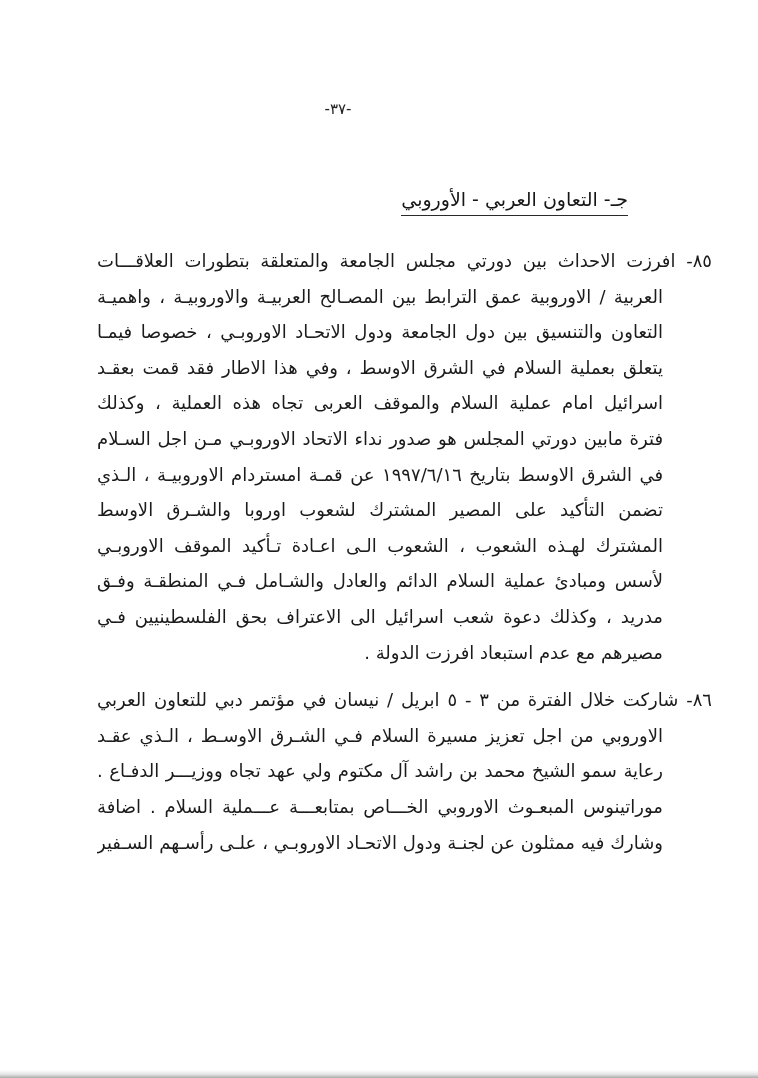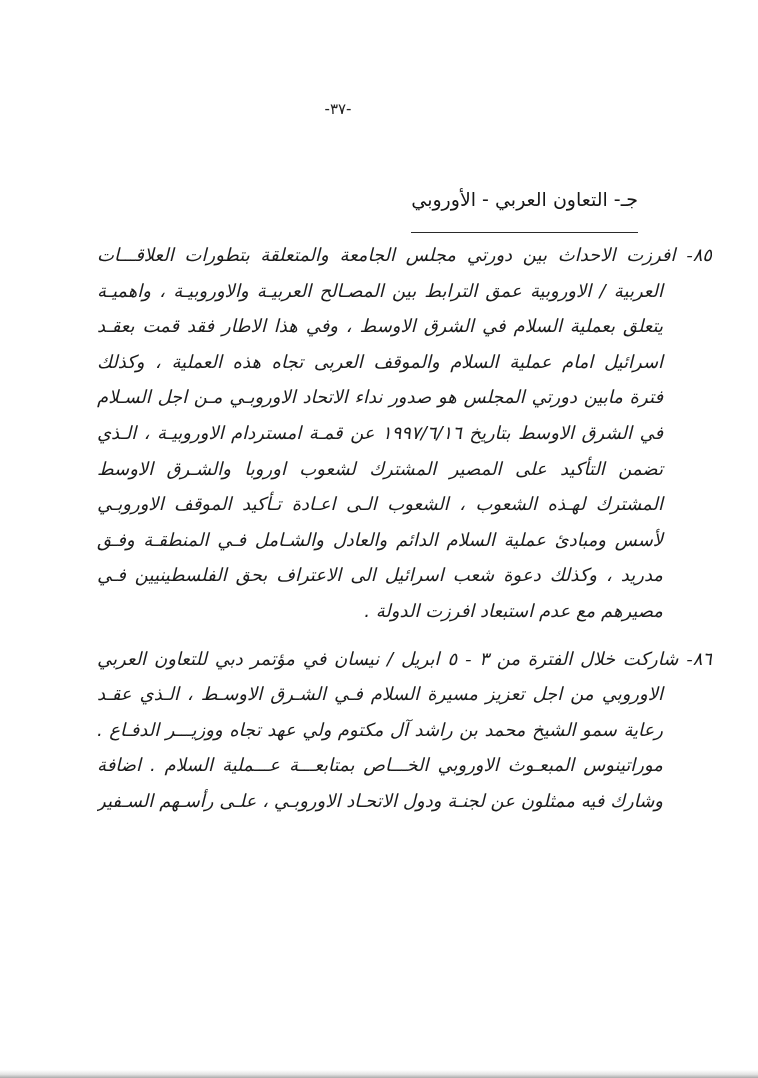--- a/index.html
+++ b/index.html
@@ -24,36 +24,35 @@
     right: 0;
     text-align: center;
     transform: translateX(-41px); 
     font-size: 15px;
     letter-spacing: 2px;
     color: #222222;
   }
   .heading {
     position: absolute;
     top: 188px;
-    right: 120px;
+    right: 130px;
     font-size: 19px;
-    padding-bottom: 22px;
+    padding-bottom: 5px;
     border-bottom: 1.4px solid #2a2a2a;
     color: #161616;
     white-space: nowrap;
   }
   .body-text {
     position: absolute;
     top: 237px;
     right: 46px;
     left: 97px;
   }
   .paragraph {
-    margin: 0 0 12px 0;
-    font-style: italic;
+    margin: 6px 0 12px 0;
   }
   .line {
     height: 35.6px;
     line-height: 35.6px;
     font-size: 18px;
     text-align: justify;
     text-align-last: justify;
     overflow: hidden;
     white-space: normal;
     color: #1b1b1b;
@@ -80,20 +79,21 @@
 
   <div class="page-number">-٣٧-</div>
 
   <div class="heading">جـ- التعاون العربي - الأوروبي</div>
 
   <div class="body-text">
 
     <div class="paragraph">
       <div class="line">٨٥- افرزت الاحداث بين دورتي مجلس الجامعة والمتعلقة بتطورات العلاقـــات</div>
       <div class="line cont">العربية / الاوروبية  عمق الترابط بين المصـالح العربيـة والاوروبيـة ، واهميـة</div>
+      <div class="line cont">التعاون والتنسيق بين دول الجامعة ودول الاتحـاد الاوروبـي ، خصوصا فيمـا</div>
       <div class="line cont">يتعلق بعملية السلام في الشرق الاوسط ، وفي هذا الاطار فقد قمت  بعقـد العديـد</div>
       <div class="line cont">اسرائيل امام عملية السلام والموقف العربى تجاه هذه العملية ،   وكذلك الاهميـة</div>
       <div class="line cont">فترة مابين دورتي المجلس  هو صدور نداء الاتحاد  الاوروبـي مـن اجل السـلام</div>
       <div class="line cont">في الشرق الاوسط بتاريخ ١٩٩٧/٦/١٦  عن قمـة امستردام الاوروبيـة ، الـذي</div>
       <div class="line cont">تضمن التأكيد على المصير المشترك لشعوب اوروبا والشـرق الاوسط والتـاريخ</div>
       <div class="line cont">المشترك لهـذه الشعوب ، الشعوب الـى  اعـادة تـأكيد  الموقف الاوروبـي الداعم</div>
       <div class="line cont">لأسس ومبادئ عملية السلام الدائم والعادل  والشـامل فـي المنطقـة وفـق مرجعيـة</div>
       <div class="line cont">مدريد ،  وكذلك دعوة شعب اسرائيل الى الاعتراف بحق الفلسطينيين فـي تقريـر</div>
       <div class="line cont para-end">مصيرهم مع عدم استبعاد افرزت الدولة .</div>
     </div>

